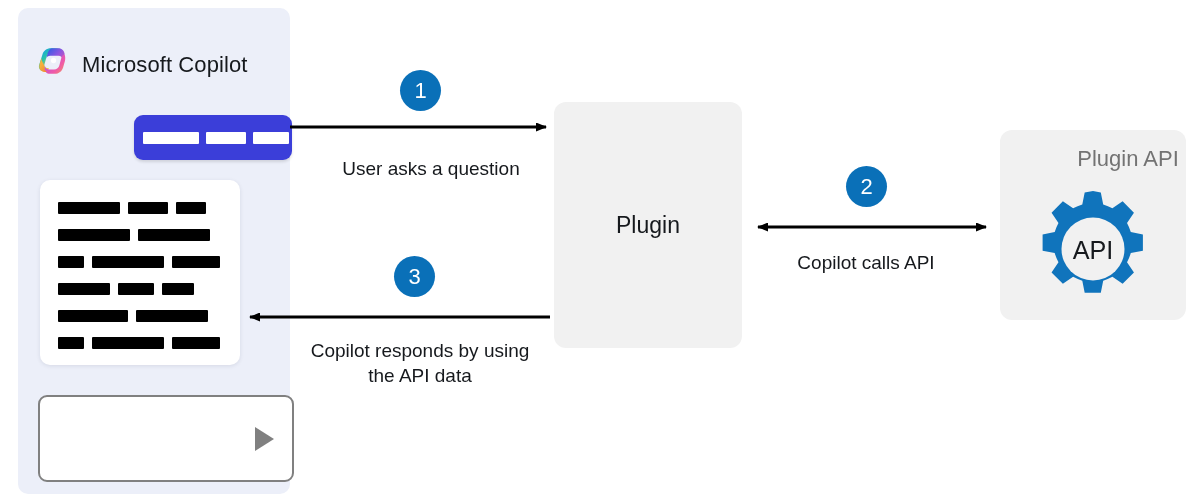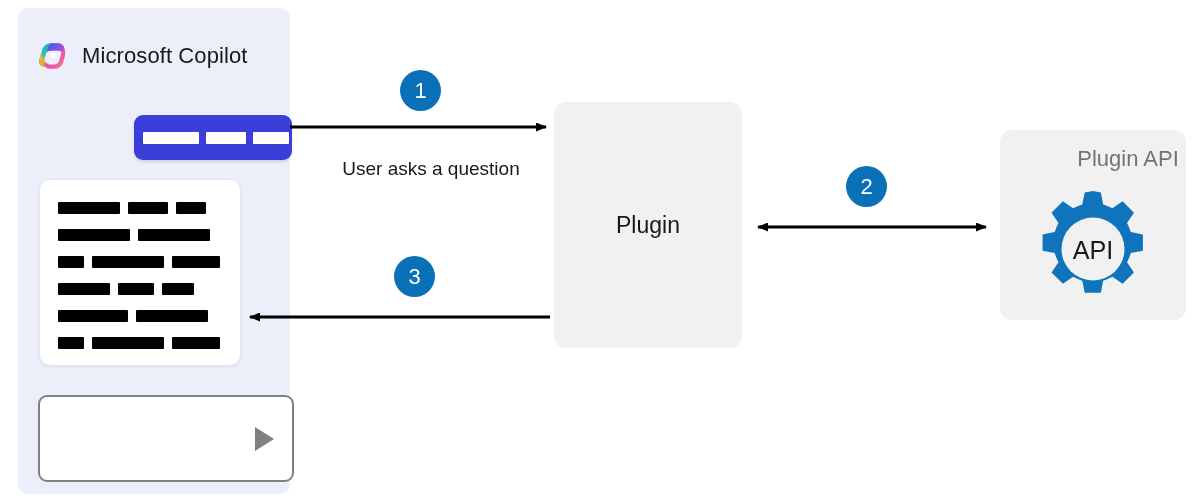--- a/index.html
+++ b/index.html
@@ -12,21 +12,21 @@
   }
   #stage{position:absolute;left:0;top:0;width:1200px;height:502px;}
 
   
   .copilot-panel{
     position:absolute;left:18px;top:8px;width:272px;height:486px;
     background:#eceff9;border-radius:10px;
   }
   .panel-header{
     position:absolute;left:18px;top:26px;width:250px;height:44px;
-    display:flex;align-items:center;gap:12px;
+    display:flex;align-items:flex-end;gap:12px;
   }
   .copilot-logo{width:34px;height:34px;flex:0 0 34px;display:block;}
   .panel-title{
     font-size:22px;color:#16191d;letter-spacing:.1px;white-space:nowrap;
     font-family:"Liberation Sans", sans-serif;
   }
 
   
   .prompt-bubble{
     position:absolute;left:116px;top:107px;width:158px;height:45px;
@@ -223,14 +223,17 @@
     <span>1</span>
   </div>
   <div class="step-badge badge2">
     <span>2</span>
   </div>
   <div class="step-badge badge3">
     <span>3</span>
   </div>
 
   <div class="caption cap1">User asks a question</div>
+  <div class="caption cap2">Copilot calls API</div>
+  <div class="caption cap3">Copilot responds by using
+the API data</div>
 
 </div>
 
 </body></html>

